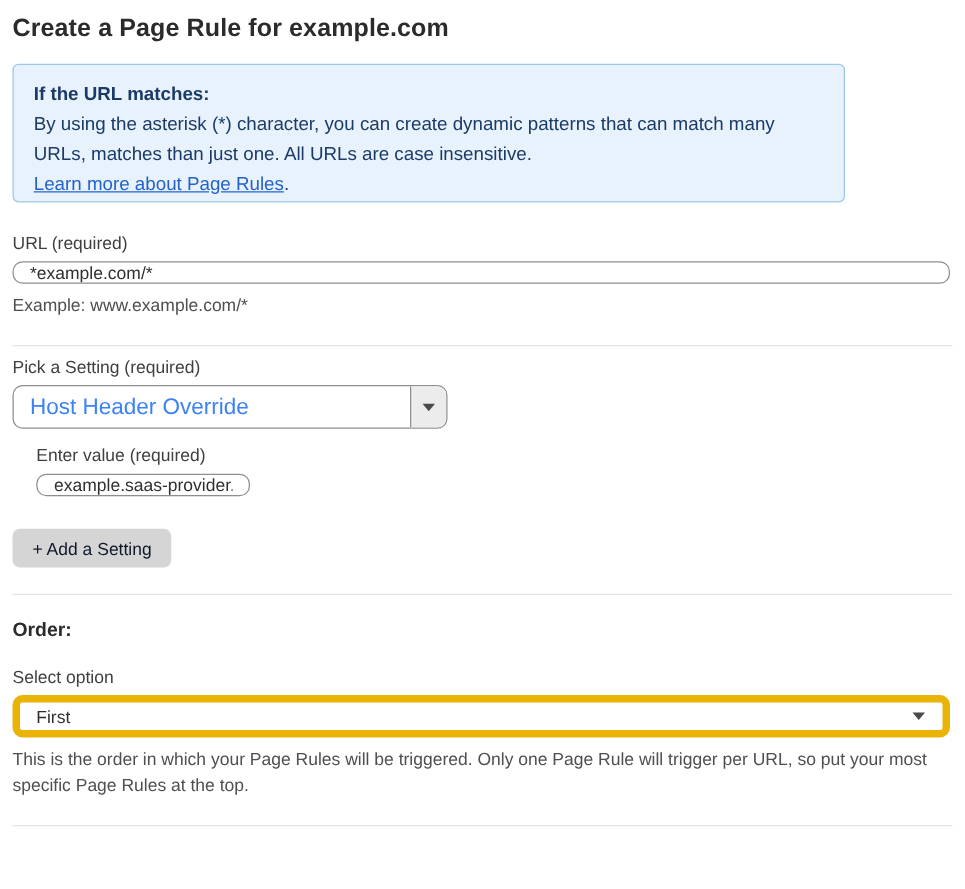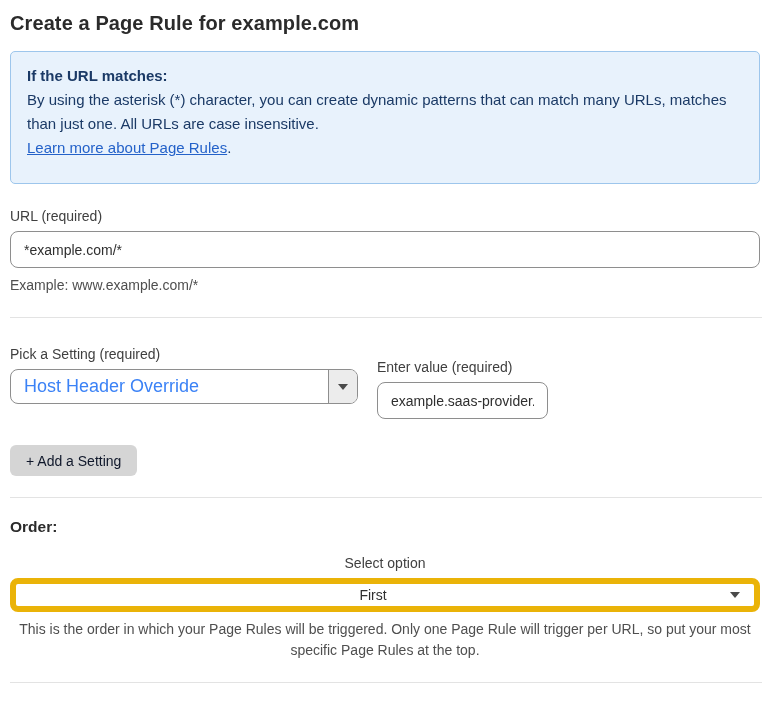--- a/index.html
+++ b/index.html
@@ -18,43 +18,43 @@
     font-weight: bold;
     color: #2b2b2b;
     margin: 2px 0 16px 0;
     letter-spacing: 0.1px;
   }
 
   .info-box {
     background: #e8f2fc;
     border: 1px solid #9dc6ec;
     border-radius: 5px;
-    padding: 12px 16px 23px 16px;
-    width: 750px;
+    padding: 12px 16px 1px 16px;
+    width: 666px;
     font-size: 15px;
     line-height: 24px;
     color: #1b3a66;
     margin-bottom: 24px;
   }
   .info-box .info-heading { font-weight: bold; }
   .info-box a.info-link {
     color: #2462c9;
     text-decoration: underline;
     cursor: pointer;
   }
   .info-box .info-link-suffix { color: #1b3a66; }
 
   .field-label {
     font-size: 14px;
     color: #3f3f3f;
     margin-bottom: 7px;
   }
   .text-input {
     display: block;
-    height: 37px;
+    height: 18px;
     border: 1px solid #8e8e8e;
     border-radius: 8px;
     padding: 0 13px;
     font-size: 14px;
     color: #2f2f2f;
     font-family: "Liberation Sans", "DejaVu Sans", sans-serif;
     background: #ffffff;
     outline: none;
   }
   .url-input { width: 750px; }
@@ -75,21 +75,22 @@
   .section-heading {
     font-size: 15.5px;
     font-weight: bold;
     color: #2b2b2b;
     margin-top: 20px;
   }
 
   .settings-row {
     display: flex;
     align-items: flex-start;
-    margin-top: 28px;
+    margin-top: 8px;
+    flex-direction: column;
   }
   .settings-col-left { width: 348px; }
   .settings-col-right { margin-left: 19px; margin-top: 13px; }
 
   .select-control {
     display: flex;
     align-items: stretch;
     height: 35px;
     border: 1px solid #8e8e8e;
     border-radius: 8px;
@@ -132,21 +133,21 @@
     border-radius: 6px;
     font-size: 14px;
     font-family: Liberation Sans, sans-serif;
     color: #0f172a;
     background: #d5d5d5;
     cursor: pointer;
     white-space: nowrap;
   }
   .add-setting-btn { margin-top: 26px; }
 
-  .order-select-wrap { margin-top: 19px; text-align: center; }
+  .order-select-wrap { margin-top: 19px; }
   .full-select {
     width: 750px;
     height: 34px;
     border: 6px solid #eab308;
     border-radius: 8px;
     display: flex;
     align-items: center;
     background: #ffffff;
     cursor: pointer;
     position: relative;

